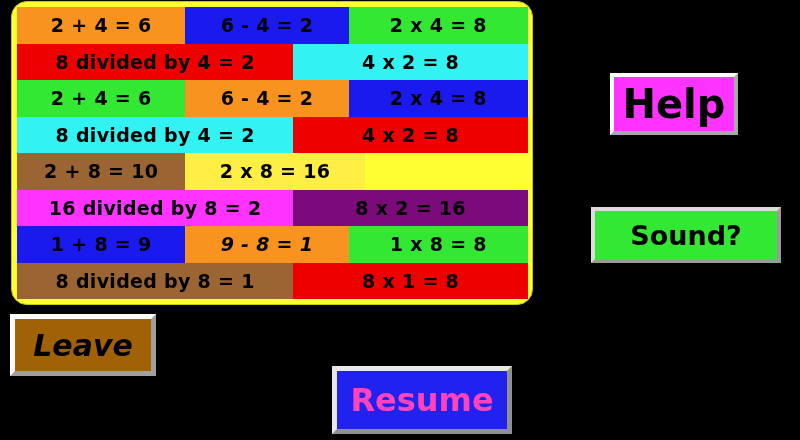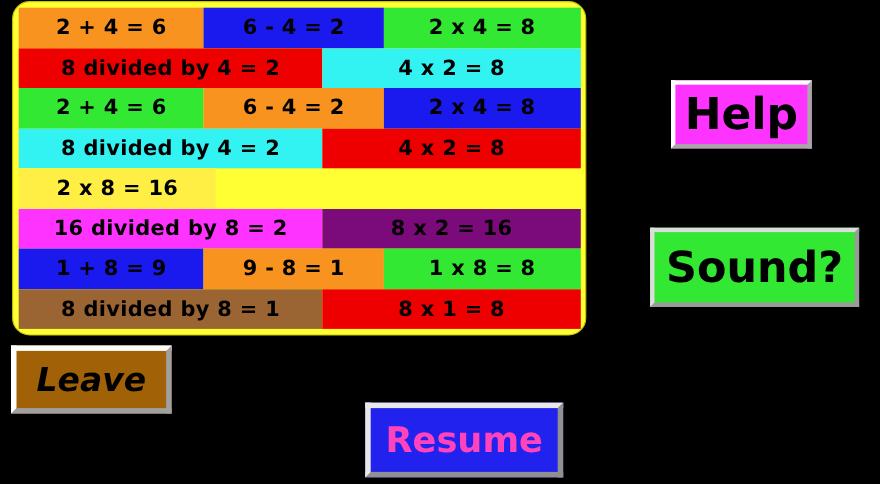--- a/index.html
+++ b/index.html
@@ -63,23 +63,23 @@
   #btn-help{
     left:610px; top:73px; width:128px; height:62px;
     background:#ff33ff; color:#000000;
     font-size:40px;
     border-top:4px solid #ffffff;
     border-left:4px solid #ffffff;
     border-right:4px solid #a8a8a8;
     border-bottom:4px solid #a8a8a8;
   }
   #btn-sound{
-    left:591px; top:207px; width:190px; height:72px;
+    left:591px; top:207px; width:190px; height:56px;
     background:#33e833; color:#000000;
-    font-size:39px;
+    font-size:27px;
     border-top:4px solid #dcdcdc;
     border-left:4px solid #dcdcdc;
     border-right:4px solid #9a9a9a;
     border-bottom:4px solid #9a9a9a;
   }
   #btn-leave{
     left:10px; top:314px; width:146px; height:62px;
     background:#ffff55; color:#000000;
     font-size:30px;
     font-style:italic;
@@ -114,29 +114,30 @@
     <div class="fact-row row-3">
       <div class="fact-cell c0" style="background: rgb(51, 232, 51);">2 + 4 = 6</div>
       <div class="fact-cell c1" style="background: rgb(247, 147, 30);">6 - 4 = 2</div>
       <div class="fact-cell c2" style="background: rgb(26, 26, 238);">2 x 4 = 8</div>
     </div>
     <div class="fact-row row-2">
       <div class="fact-cell c0" style="background: rgb(51, 242, 242);">8 divided by 4 = 2</div>
       <div class="fact-cell c1" style="background: rgb(238, 0, 0);">4 x 2 = 8</div>
     </div>
     <div class="fact-row row-3">
+      <div class="fact-cell c0" style="background: rgb(155, 101, 51);">2 + 8 = 10</div>
       <div class="fact-cell c2" style="background: rgb(255, 238, 68);">2 x 8 = 16</div>
     </div>
     <div class="fact-row row-2">
       <div class="fact-cell c0" style="background: rgb(255, 51, 255);">16 divided by 8 = 2</div>
       <div class="fact-cell c1" style="background: rgb(123, 10, 123);">8 x 2 = 16</div>
     </div>
     <div class="fact-row row-3">
       <div class="fact-cell c0" style="background: rgb(26, 26, 238);">1 + 8 = 9</div>
-      <div class="fact-cell c1" style="background: rgb(247, 147, 30);">9 - 8 = 1</div>
+      <div class="fact-cell c1" style="background: rgb(247, 147, 30); font-style: italic;">9 - 8 = 1</div>
       <div class="fact-cell c2" style="background: rgb(51, 232, 51);">1 x 8 = 8</div>
     </div>
     <div class="fact-row row-2">
       <div class="fact-cell c0" style="background: rgb(155, 101, 51); text-align: right;">8 divided by 8 = 1</div>
       <div class="fact-cell c1" style="background: rgb(238, 0, 0);">8 x 1 = 8</div>
     </div>
   </div>
 
 <div class="btn" id="btn-help" style="background: rgb(255, 51, 255); color: rgb(0, 0, 0);">Help</div>
 <div class="btn" id="btn-sound" style="background: rgb(51, 232, 51); color: rgb(0, 0, 0);">Sound?</div>

